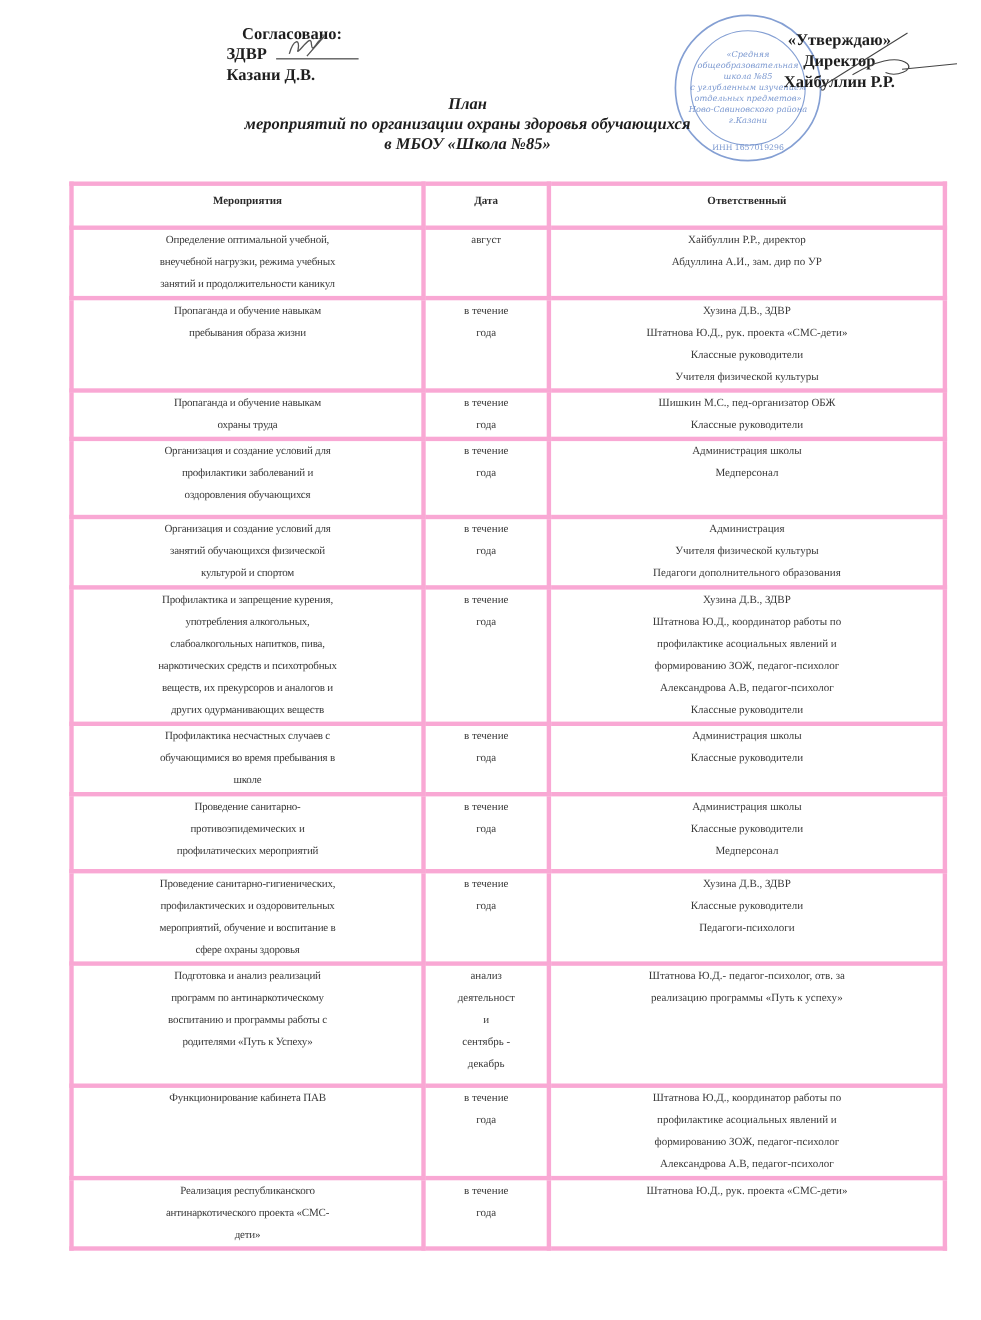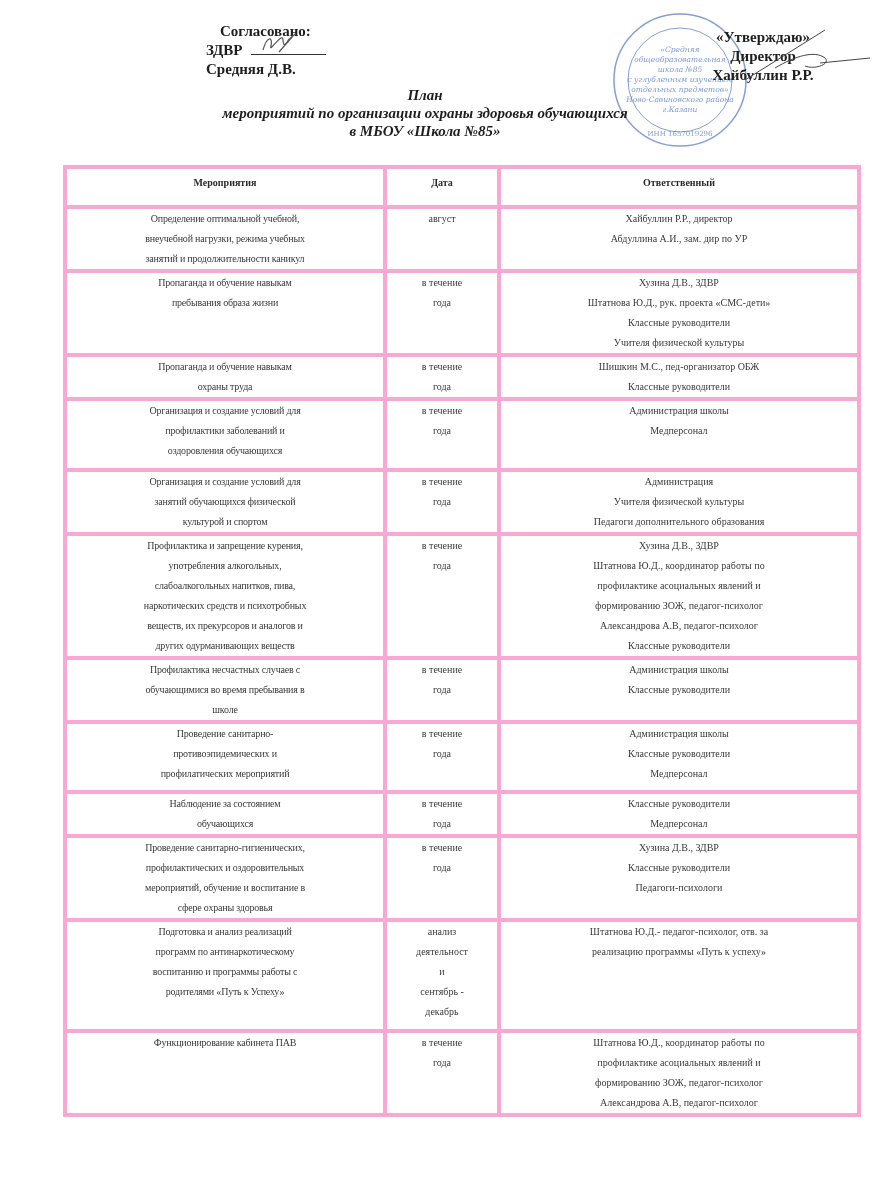--- a/index.html
+++ b/index.html
@@ -24,21 +24,21 @@
 </head>
 <body>
 
 <div class="abs approve-left">
   <div class="l1">Согласовано:</div>
   <div>
     <span>ЗДВР</span><span class="sig-line"><svg class="sig-scribble" width="40" height="24" viewBox="0 0 40 24">
           <path d="M4 18 C8 4, 14 4, 12 14 C10 20, 18 8, 22 6 C26 4, 22 18, 28 10 C30 6, 34 4, 36 2 M20 20 L34 4" fill="none" stroke="#555" stroke-width="1.2"></path>
         </svg></span>
   </div>
-  <div>Средняя Д.В.</div>
+  <div>Казани Д.В.</div>
 </div>
 
 <svg class="abs stamp" viewBox="0 0 140 140">
   <g fill="none" stroke="#5b7fc4" stroke-opacity="0.75">
     <circle cx="70" cy="70" r="66" stroke-width="1.5"></circle>
     <circle cx="70" cy="70" r="52" stroke-width="1"></circle>
   </g>
   <g fill="#5b7fc4" fill-opacity="0.8" font-family="DejaVu Serif, serif" font-style="italic" font-size="7.5" text-anchor="middle">
     <text x="70" y="42">«Средняя</text>
     <text x="70" y="52">общеобразовательная</text>
@@ -201,34 +201,20 @@
         <td class="c2">
           <span class="line">в течение</span>
           <span class="line">года</span>
         </td>
         <td class="c3">
           <span class="line">Администрация школы</span>
           <span class="line">Классные руководители</span>
           <span class="line">Медперсонал</span>
         </td>
       </tr>
-      <tr style="height: 33px;">
-        <td class="c1">
-          <span class="line">Наблюдение за состоянием</span>
-          <span class="line">обучающихся</span>
-        </td>
-        <td class="c2">
-          <span class="line">в течение</span>
-          <span class="line">года</span>
-        </td>
-        <td class="c3">
-          <span class="line">Классные руководители</span>
-          <span class="line">Медперсонал</span>
-        </td>
-      </tr>
       <tr style="height: 81px;">
         <td class="c1">
           <span class="line">Проведение санитарно-гигиенических,</span>
           <span class="line">профилактических и оздоровительных</span>
           <span class="line">мероприятий, обучение и воспитание в</span>
           <span class="line">сфере охраны здоровья</span>
         </td>
         <td class="c2">
           <span class="line">в течение</span>
           <span class="line">года</span>
@@ -266,14 +252,28 @@
           <span class="line">в течение</span>
           <span class="line">года</span>
         </td>
         <td class="c3">
           <span class="line">Штатнова Ю.Д., координатор работы по</span>
           <span class="line">профилактике асоциальных явлений  и</span>
           <span class="line">формированию ЗОЖ, педагог-психолог</span>
           <span class="line">Александрова А.В, педагог-психолог</span>
         </td>
       </tr>
+      <tr style="height: 62px;">
+        <td class="c1">
+          <span class="line">Реализация республиканского</span>
+          <span class="line">антинаркотического проекта «СМС-</span>
+          <span class="line">дети»</span>
+        </td>
+        <td class="c2">
+          <span class="line">в течение</span>
+          <span class="line">года</span>
+        </td>
+        <td class="c3">
+          <span class="line">Штатнова Ю.Д., рук. проекта «СМС-дети»</span>
+        </td>
+      </tr>
     </tbody>
 </table>
 
 </body></html>

